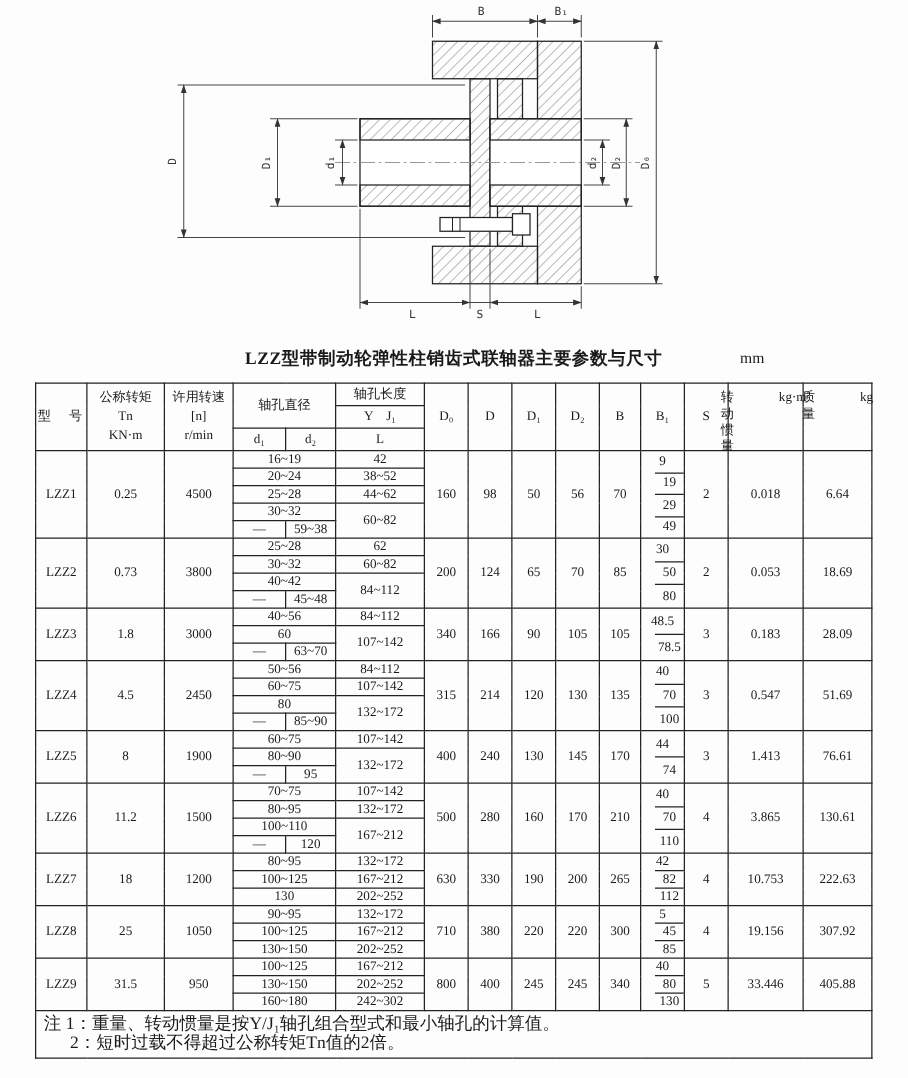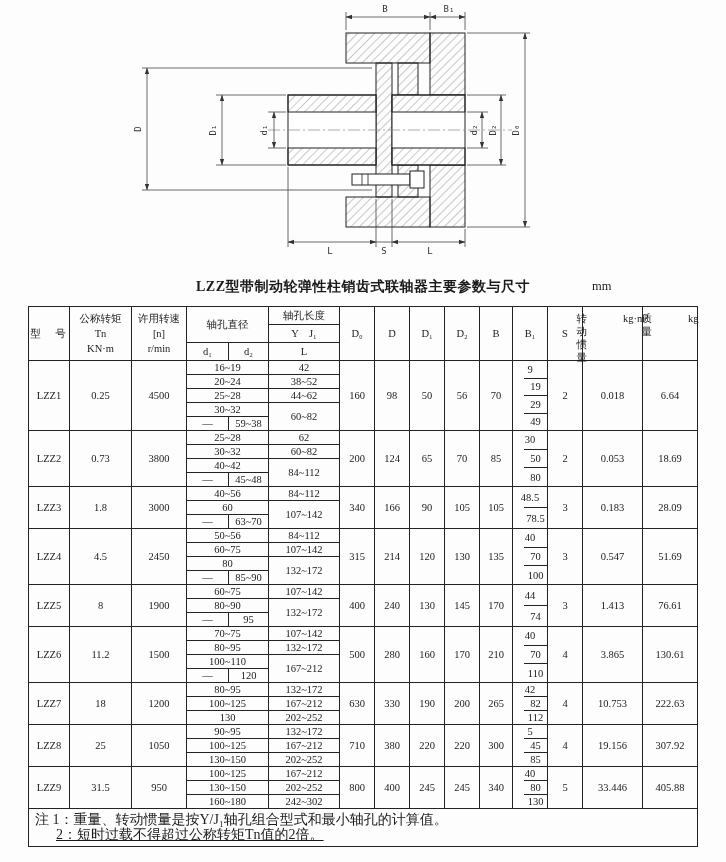--- a/index.html
+++ b/index.html
@@ -16,21 +16,21 @@
   thead th { height:18px; }
   tbody.rows td { height:14px; }
   .h-model { letter-spacing:2px; }
   .twoline { display:flex; flex-direction:row; justify-content:center; height:50px; padding:3px 0;gap:36px; }
   .threeline div { line-height:15px; }
   .b1-cell { position:relative; padding:0; }
   .b1-stack { position:absolute; top:0; left:0; right:0; bottom:0; display:flex; flex-direction:column; }
   .b1-item { flex:1; display:flex; align-items:center; justify-content:center; }
   .b1-item + .b1-item { border-top:1px solid #222;margin-left:11px; }
   td.notes { text-align:left; padding:3px 6px 4px 6px; line-height:15px; font-size:14px; }
-  .note-line2 { padding-left:21px;text-decoration:underline; }
+  .note-line2 { padding-left:21px; }
   svg text { font-family:"DejaVu Sans Mono","Liberation Mono",monospace; font-size:9px; fill:#333; }
 </style>
 </head>
 <body>
 
 <div class="drawing-wrap">
 <svg viewBox="0 0 726 272" width="726" height="272">
   <defs>
     <pattern id="hatch" patternUnits="userSpaceOnUse" width="6" height="6" patternTransform="rotate(45)">
       <line x1="0" y1="0" x2="0" y2="6" stroke="#777" stroke-width="0.8"></line>

